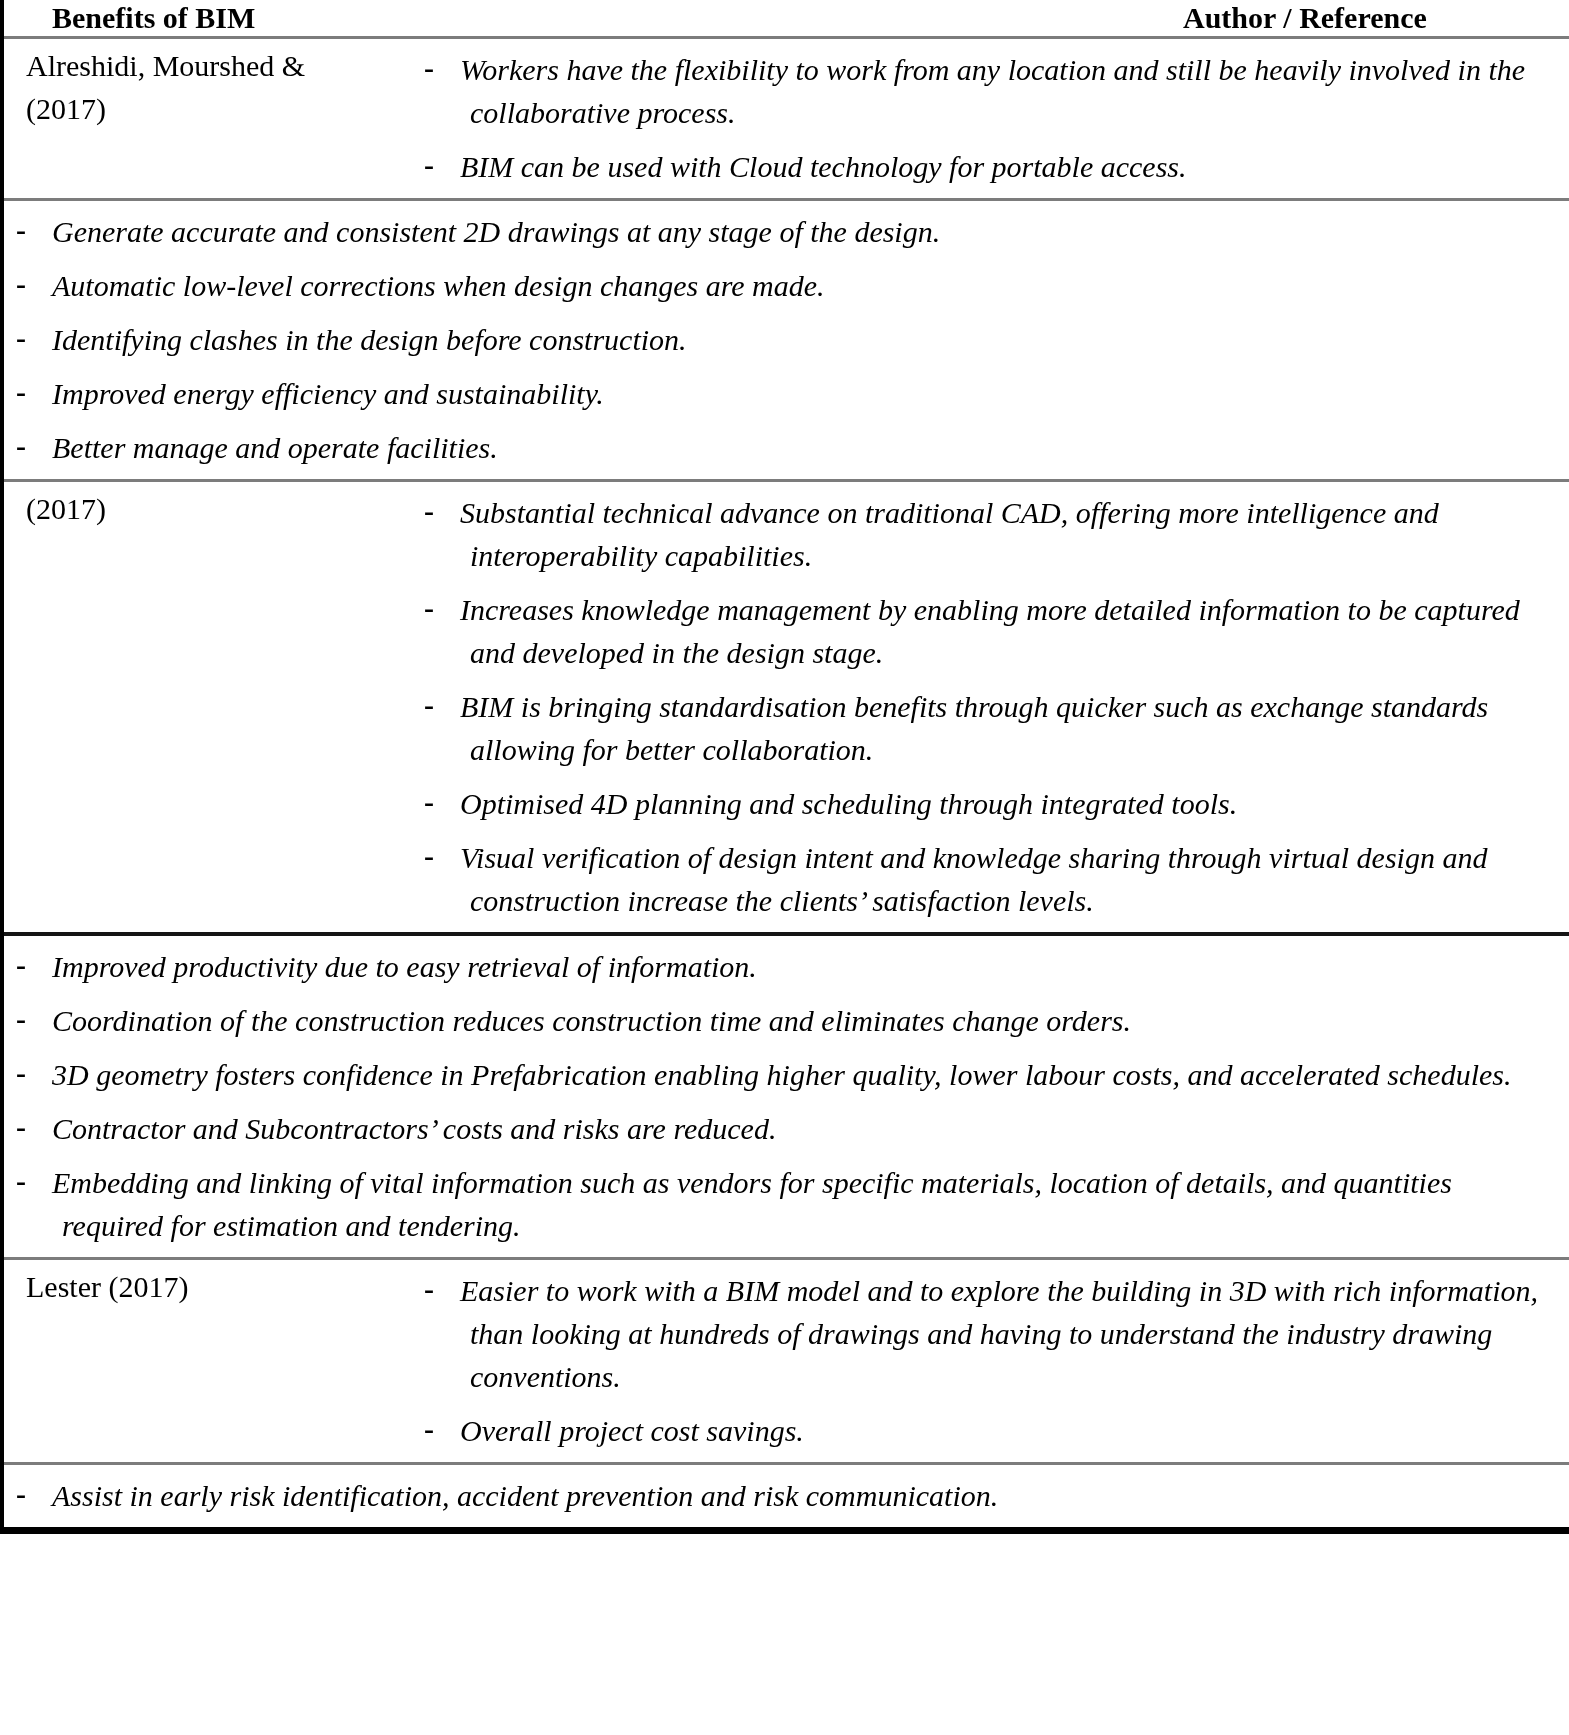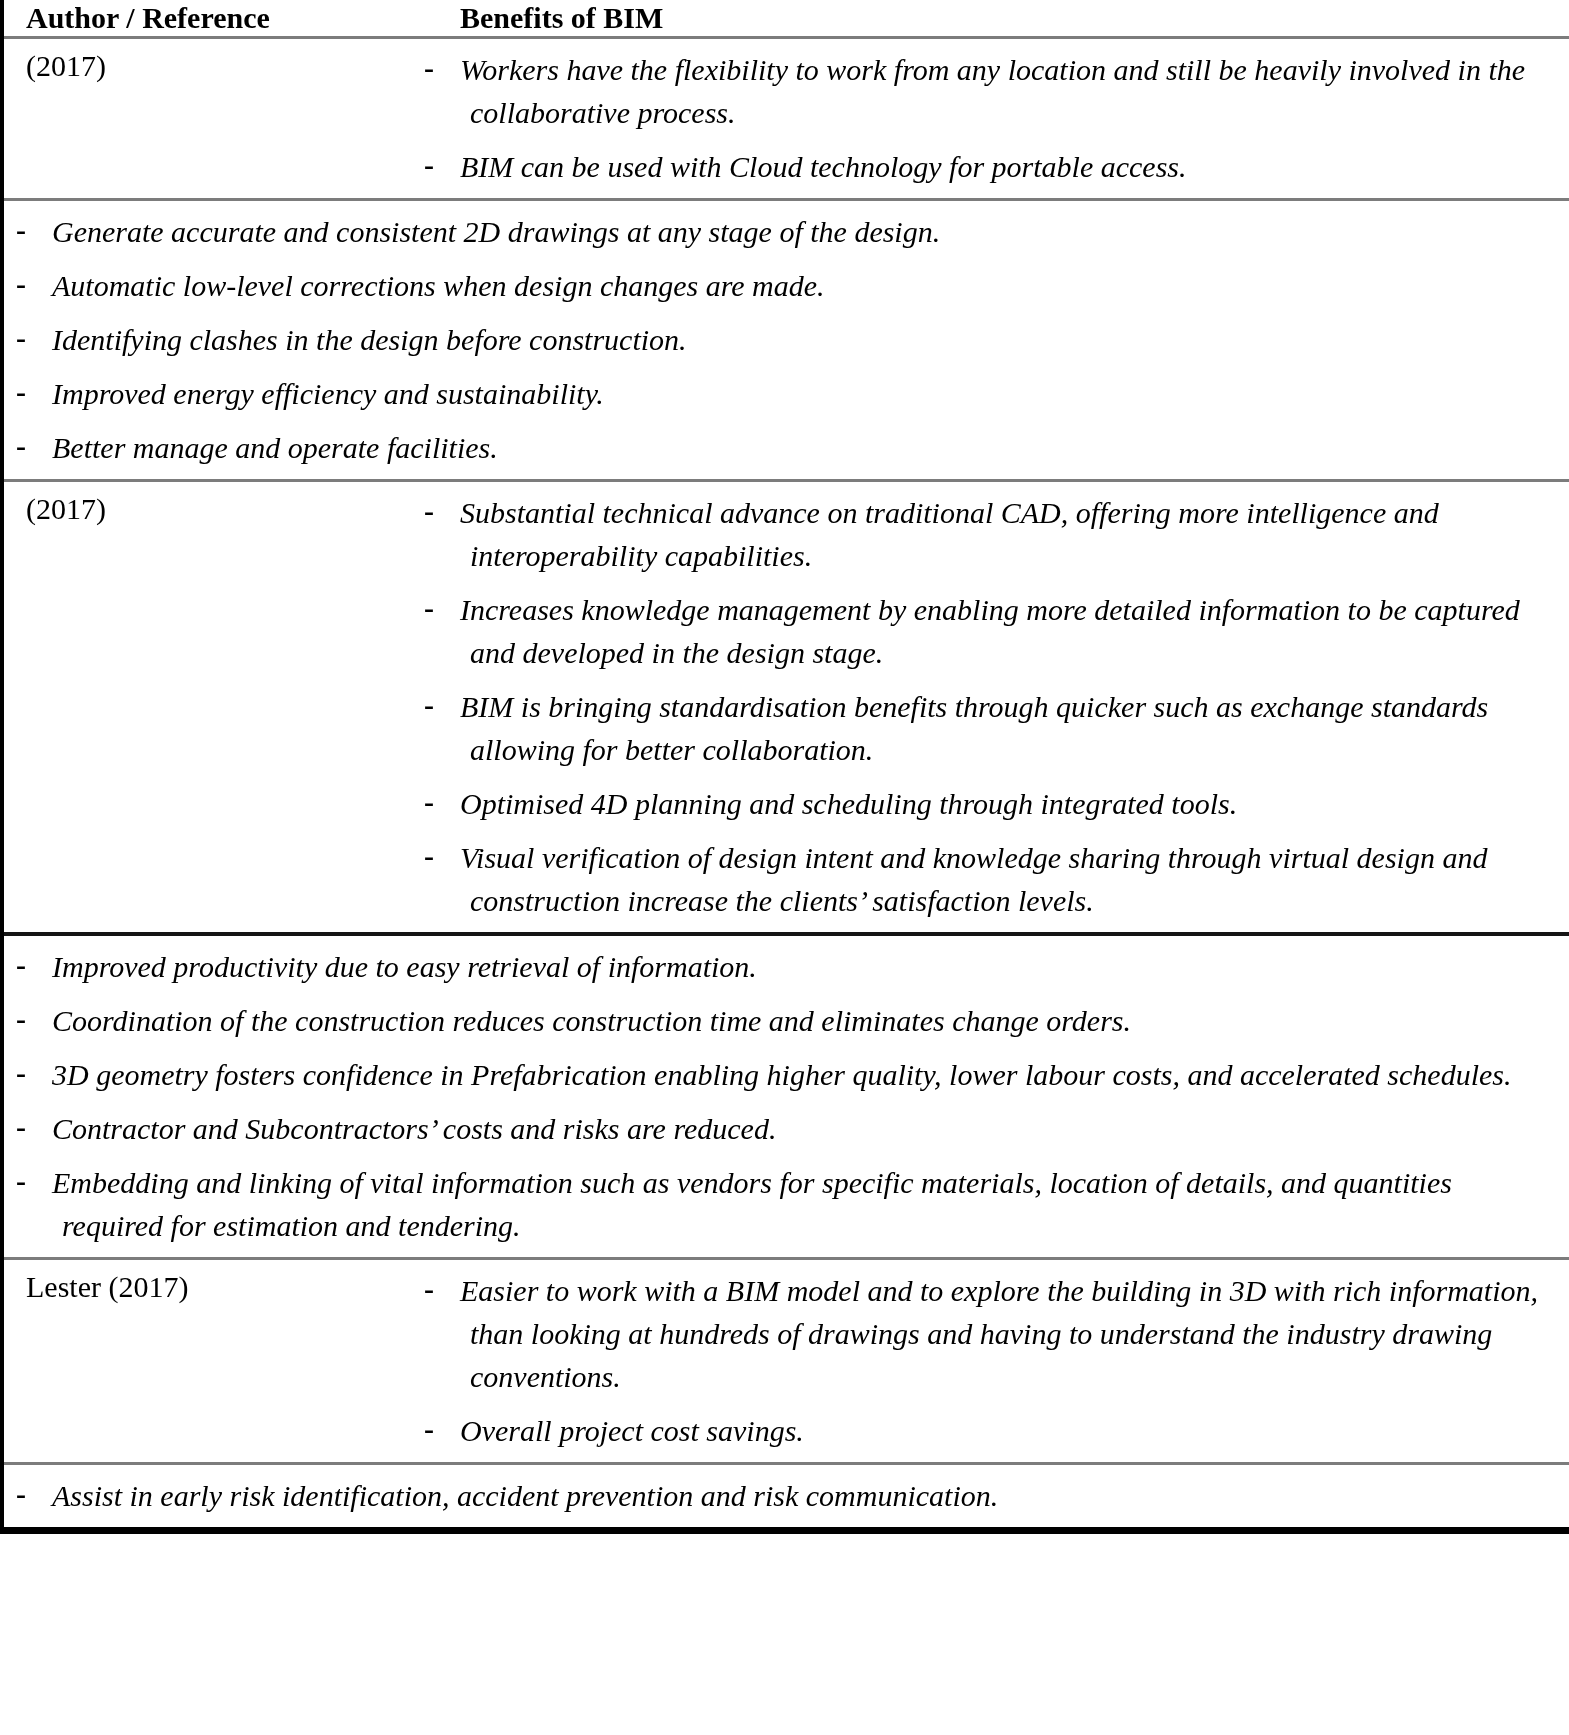--- a/index.html
+++ b/index.html
@@ -86,26 +86,27 @@
   .bullet-item.justify .btext {
     text-align: justify;
   }
 </style>
 </head>
 <body>
 
 <div class="page">
   <div class="doc-table">
     <div class="trow thead">
+      <div class="cell benefits-cell">Benefits of BIM</div>
       <div class="cell author-cell">Author / Reference</div>
-      <div class="cell benefits-cell">Benefits of BIM</div>
     </div>
     <div id="tbody">
         <div class="trow tbody-row">
           <div class="cell author-cell">
+            <div class="author-line">Alreshidi, Mourshed &amp;</div>
             <div class="author-line">(2017)</div>
           </div>
           <div class="cell benefits-cell">
             <div class="bullet-item">
               <span class="dash">-</span>
               <div class="btext">Workers have the flexibility to work from any location and still be heavily involved in the collaborative process.</div>
             </div>
             <div class="bullet-item">
               <span class="dash">-</span>
               <div class="btext">BIM can be used with Cloud technology for portable access.</div>

